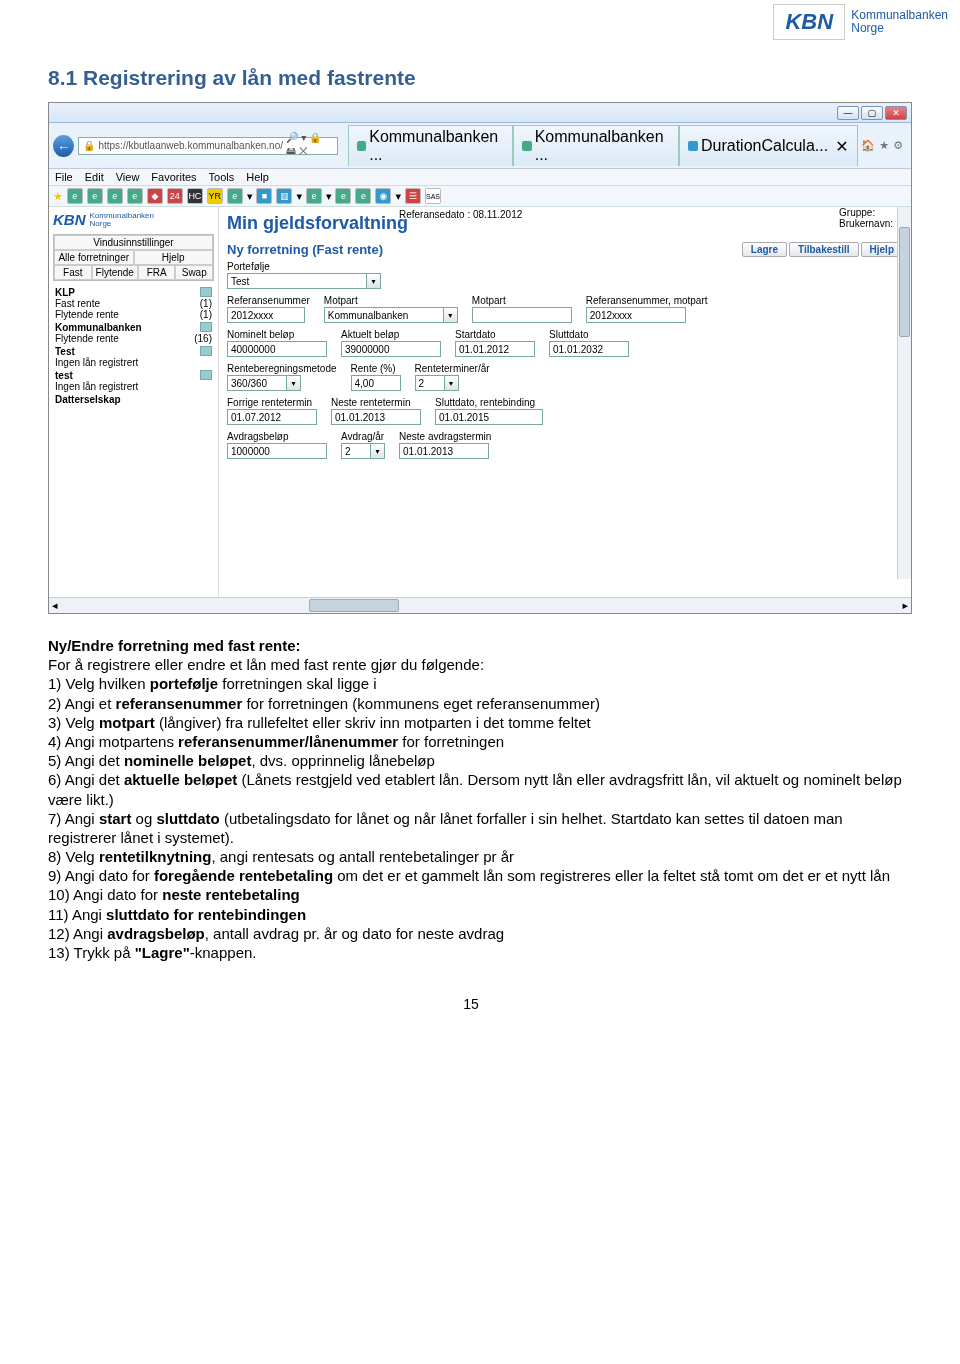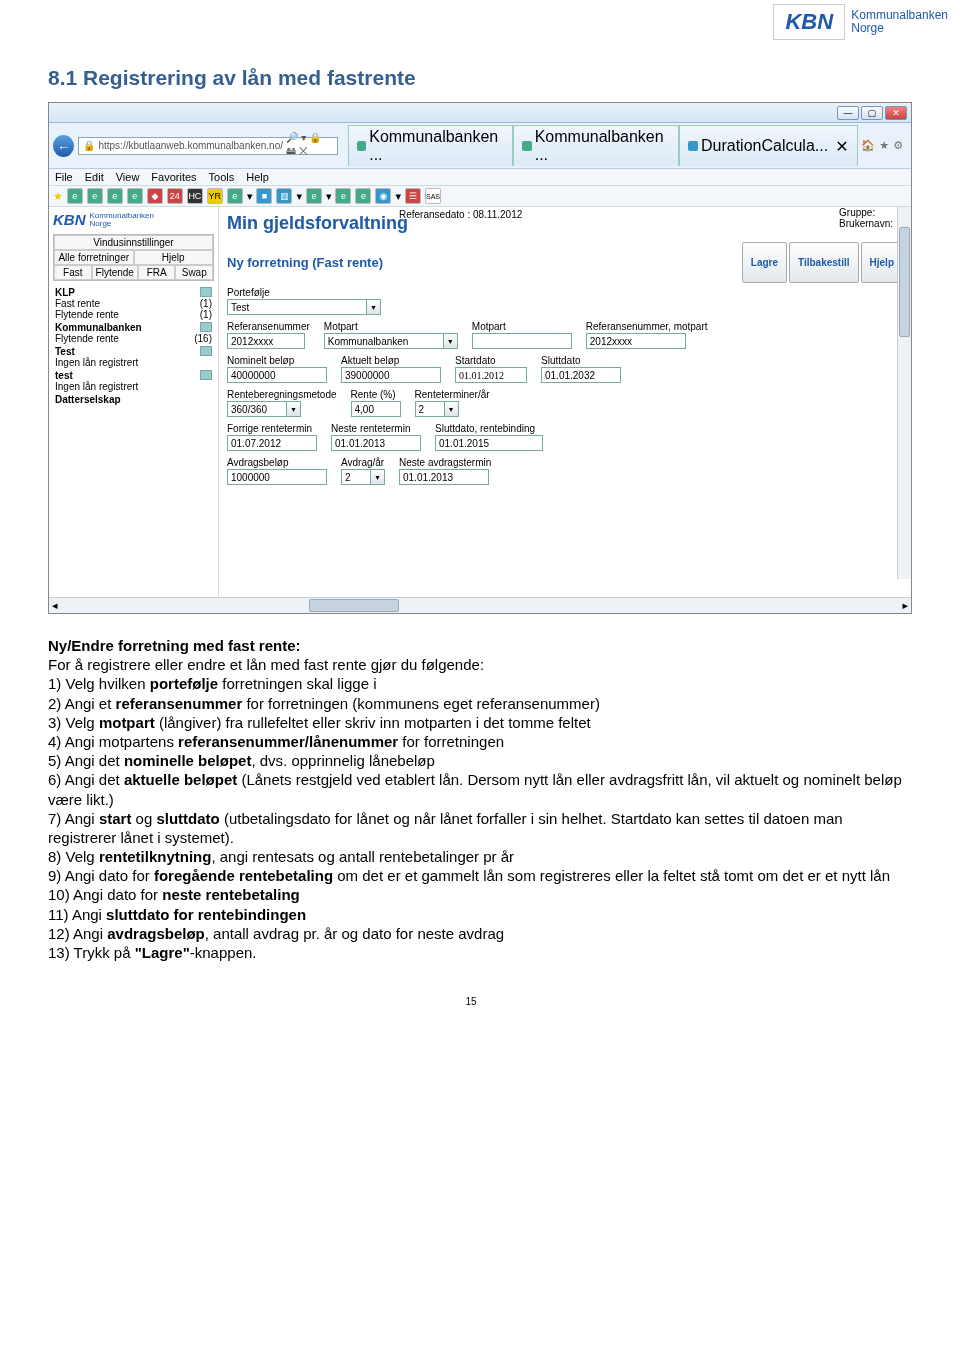--- a/index.html
+++ b/index.html
@@ -60,39 +60,39 @@
   .ref-date { position:absolute; top:2px; left:180px; font-size:10px; }
   .grp-user { position:absolute; top:0; right:18px; font-size:10px; text-align:left; }
   .app-title { font-size:18px; font-weight:bold; color:#1e5aa8; margin:6px 0 2px 0; }
 
   .main-tabs { display:flex; border-bottom: 1px solid #bbb; }
   .mt { padding: 2px 14px; border:1px solid #bbb; border-bottom:none; background:#eef2f6; font-size:10px; margin-right:-1px; }
   .mt.active { background:#fff; }
 
   .form-title { font-size:13px; color:#1e5aa8; font-weight:bold; margin:8px 0 4px 0; display:flex; align-items:center; }
   .form-title .btns { margin-left:auto; display:flex; gap:2px; }
-  .small-btn { border:1px solid #aaa; background:linear-gradient(#fefefe,#e4e8ec); padding:14px 8px; font-size:10px; border-radius:2px; }
+  .small-btn { border:1px solid #aaa; background:linear-gradient(#fefefe,#e4e8ec); padding:1px 8px; font-size:10px; border-radius:2px; }
 
   .form { font-size:10px; }
   .frow { display:flex; gap:14px; margin-bottom:6px; }
   .fcell { display:flex; flex-direction:column; }
   .flabel { margin-bottom:1px; }
   .finput { border:1px solid #7a9; background:#fff; padding:1px 3px; height:16px; font-size:10px; }
   .fdd { display:flex; }
   .fdd .arr { width:14px; border:1px solid #7a9; border-left:none; background:linear-gradient(#fefefe,#dde4ea); display:flex; align-items:center; justify-content:center; font-size:8px; }
 
   .ie-scrollbar-v { position:absolute; right:0; top:0; bottom:18px; width:14px; background:#eef2f6; border-left:1px solid #ccc; }
   .scroll-thumb-v { position:absolute; top:20px; left:1px; right:1px; height:110px; background:#c6d2de; border:1px solid #9ab; border-radius:2px; }
   .ie-scrollbar-h { height:16px; background:#eef2f6; border-top:1px solid #ccc; display:flex; align-items:center; position:relative; }
   .scroll-thumb-h { position:absolute; left:260px; width:90px; top:1px; bottom:1px; background:#c6d2de; border:1px solid #9ab; border-radius:2px; }
 
   
   .instructions { padding: 22px 48px 10px 48px; font-size: 15px; line-height: 1.28; }
   .instructions b { font-weight: bold; }
-  .page-num { text-align:center; font-size:10px; padding: 24px 18px 8px 0; }
+  .page-num { text-align:center; font-size:14px; padding: 24px 18px 8px 0; }
 </style>
 </head>
 <body>
 
 <div class="page-header">
   <div class="kbn-logo-main">
     <div class="kbn-square-main">KBN</div>
     <div class="kbn-text-main">
       <div>Kommunalbanken</div>
       <div>Norge</div>
@@ -297,21 +297,21 @@
           <div class="fcell">
               <span class="flabel">Nominelt beløp</span>
               <input class="finput" style="width: 100px;" value="40000000">
             </div>
           <div class="fcell">
               <span class="flabel">Aktuelt beløp</span>
               <input class="finput" style="width: 100px;" value="39000000">
             </div>
           <div class="fcell">
               <span class="flabel">Startdato</span>
-              <input class="finput" style="width: 72px; font-family: Liberation Serif, serif;" value="01.01.2012">
+              <input class="finput" style="width: 80px;" value="01.01.2012">
             </div>
           <div class="fcell">
               <span class="flabel">Sluttdato</span>
               <input class="finput" style="width: 80px;" value="01.01.2032">
             </div>
         </div>
 
         <div class="frow">
           <div class="fcell">
               <span class="flabel">Renteberegningsmetode</span>

